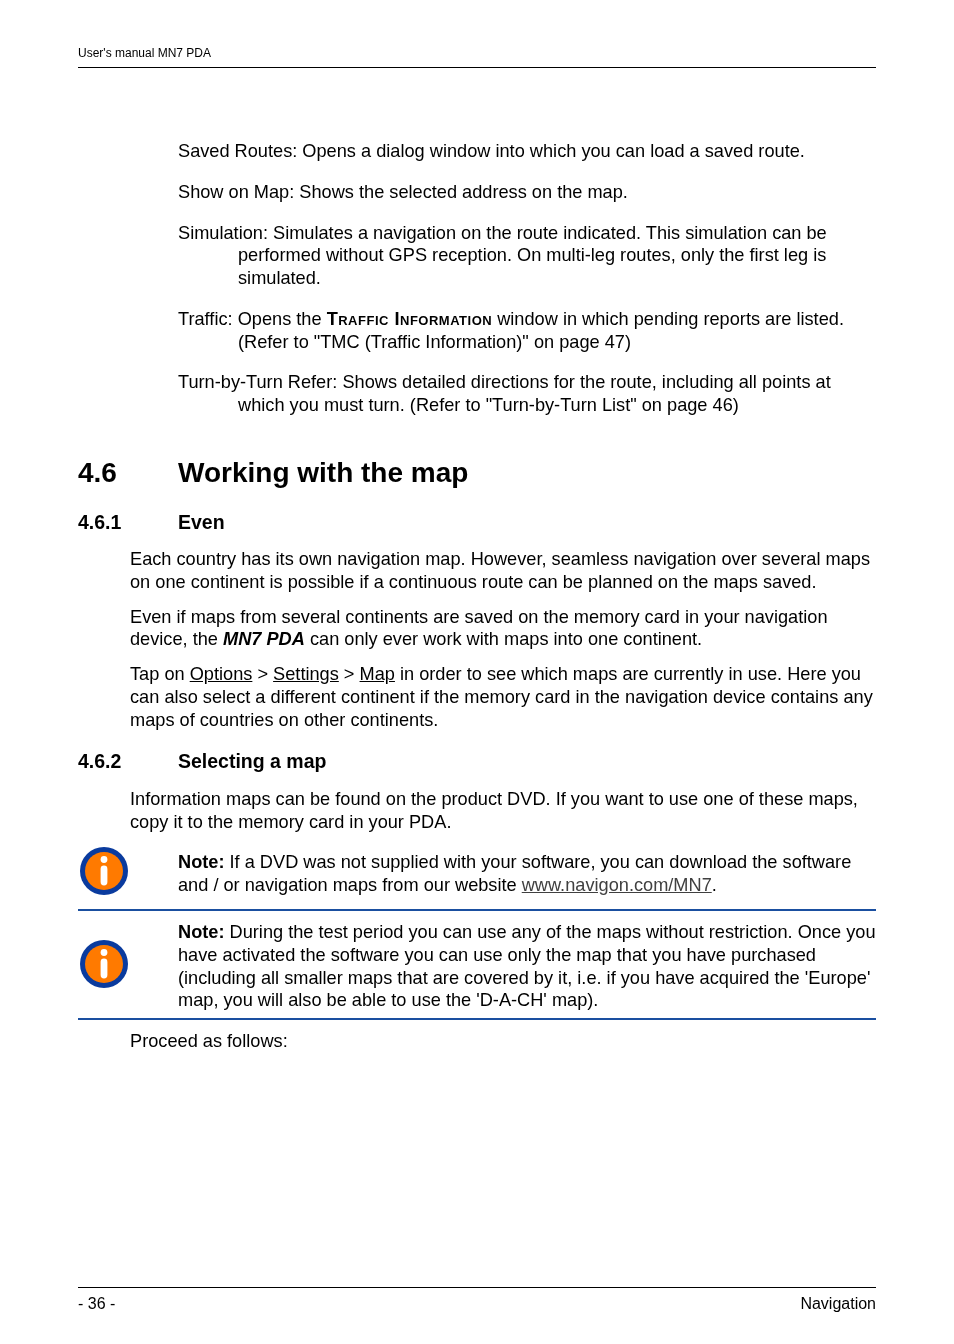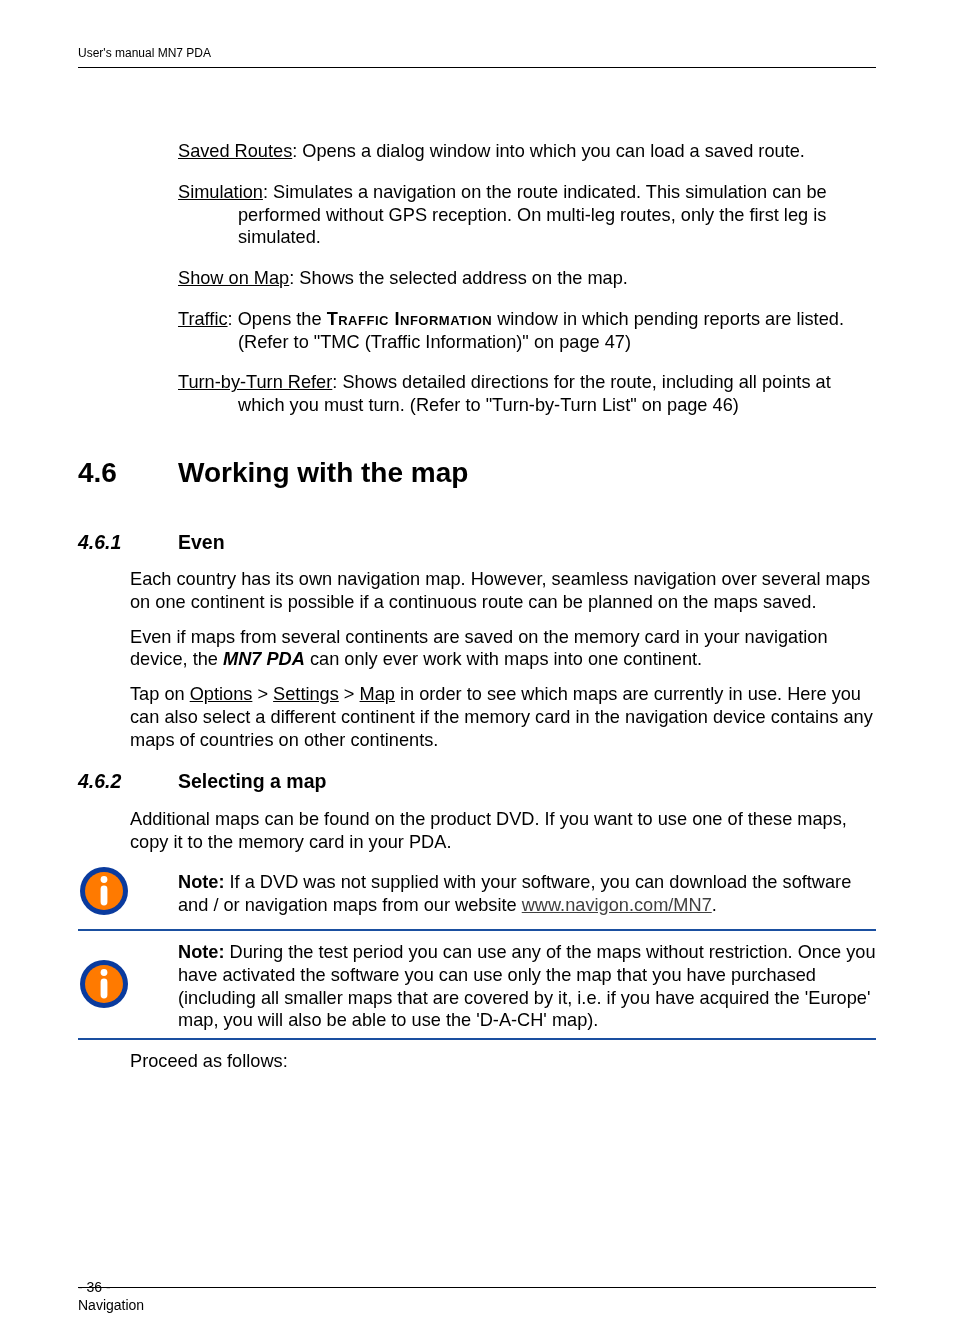--- a/index.html
+++ b/index.html
@@ -10,55 +10,55 @@
     font-size: 18.2px;
     line-height: 1.25;
     padding: 46px 78px 30px 78px;
     position: relative;
     min-height: 1344px;
   }
   .header { font-size: 12px; margin-bottom: 6px; }
   .header-rule { border: none; border-top: 1.5px solid #000; margin-bottom: 72px; }
   .body-indent { margin-left: 100px; }
   .definition { margin-bottom: 18px; text-indent: -60px; margin-left: 60px; }
-  .definition .term { text-decoration: underline; }
+  .definition .term { }
   .sc { font-variant: small-caps; font-weight: bold; letter-spacing: 0.5px; }
   .bold { font-weight: bold; }
-  .h1row { display: flex; margin-top: 38px; margin-bottom: 40px; font-size: 28px; font-weight: bold; }
+  .h1row { display: flex; margin-top: 38px; margin-bottom: 20px; font-size: 28px; font-weight: bold; }
   .h1row .num { width: 100px; flex-shrink: 0; }
   .h2row { display: flex; margin-top: 4px; margin-bottom: 14px; font-size: 19.5px; font-weight: bold; }
-  .h2row .num { width: 100px; flex-shrink: 0; font-style: italic; }
+  .h2row .num { width: 100px; flex-shrink: 0; }
   .para { margin-left: 52px; margin-bottom: 12px; }
   .italic-bold { font-style: italic; font-weight: bold; }
   .note-block { display: flex; align-items: center; margin-top: 6px; margin-bottom: 6px; }
   .note-icon { width: 52px; flex-shrink: 0; margin-right: 48px; }
   .note-text { flex: 1; }
   .note-rule { border: none; border-top: 2px solid #1a4fa0; margin: 6px 0 10px 0; }
   .link { color: #404040; text-decoration: underline; }
   .footer-rule { border: none; border-top: 1.5px solid #000; position: absolute; left: 78px; right: 78px; bottom: 56px; }
-  .footer { position: absolute; left: 78px; right: 78px; bottom: 30px; display: flex; justify-content: space-between; font-size: 14px; flex-direction: column; }
+  .footer { position: absolute; left: 78px; right: 78px; bottom: 30px; display: flex; justify-content: space-between; font-size: 16px; }
 </style>
 </head>
 <body>
 
 <div class="header">User's manual MN7 PDA</div>
 <hr class="header-rule">
 
 <div class="body-indent">
   <p class="definition">
     <span class="term">Saved Routes</span><span>: Opens a dialog window into which you can load a saved route.</span>
   </p>
 
 
   <p class="definition">
-    <span class="term">Simulation</span><span>: Simulates a navigation on the route indicated. This simulation can be performed without GPS reception. On multi-leg routes, only the first leg is simulated.</span>
+    <span class="term">Show on Map</span><span>: Shows the selected address on the map.</span>
   </p>
 
   <p class="definition">
-    <span class="term">Show on Map</span><span>: Shows the selected address on the map.</span>
+    <span class="term">Simulation</span><span>: Simulates a navigation on the route indicated. This simulation can be performed without GPS reception. On multi-leg routes, only the first leg is simulated.</span>
   </p>
 
   <p class="definition">
     <span class="term">Traffic</span><span>:  Opens the </span><span class="sc">Traffic Information</span><span> window in which pending reports are listed. (Refer to "TMC (Traffic Information)" on page 47)</span>
   </p>
 
   <p class="definition">
     <span class="term">Turn-by-Turn Refer</span><span>: Shows detailed directions for the route, including all points at which you must turn. (Refer to "Turn-by-Turn List" on page 46)</span>
   </p>
 </div>
@@ -81,21 +81,21 @@
 
 <p class="para">
   <span>Tap on </span><span style="text-decoration:underline">Options</span><span> &gt; </span><span style="text-decoration:underline">Settings</span><span> &gt; </span><span style="text-decoration:underline">Map</span><span> in order to see which maps are currently in use. Here you can also select a different continent if the memory card in the navigation device contains any maps of countries on other continents.</span>
 </p>
 
 <div class="h2row" style="margin-top:18px">
   <div class="num">4.6.2</div>
   <div>Selecting a map</div>
 </div>
 
-<p class="para">Additional maps can be found on the product DVD. If you want to use one of these maps, copy it to the memory card in your PDA.</p>
+<p class="para">Information maps can be found on the product DVD. If you want to use one of these maps, copy it to the memory card in your PDA.</p>
 
 <div class="note-block">
   <div class="note-icon">
     <svg viewBox="0 0 52 52" width="52" height="52">
       <circle cx="26" cy="26" r="24" fill="#0a3b9e"></circle>
       <circle cx="26" cy="26" r="19" fill="#ff7a00"></circle>
       <circle cx="26" cy="14.5" r="3.4" fill="#fff"></circle>
       <rect x="22.6" y="20.5" width="6.8" height="20" rx="3.4" fill="#fff"></rect>
     </svg>
   </div>

